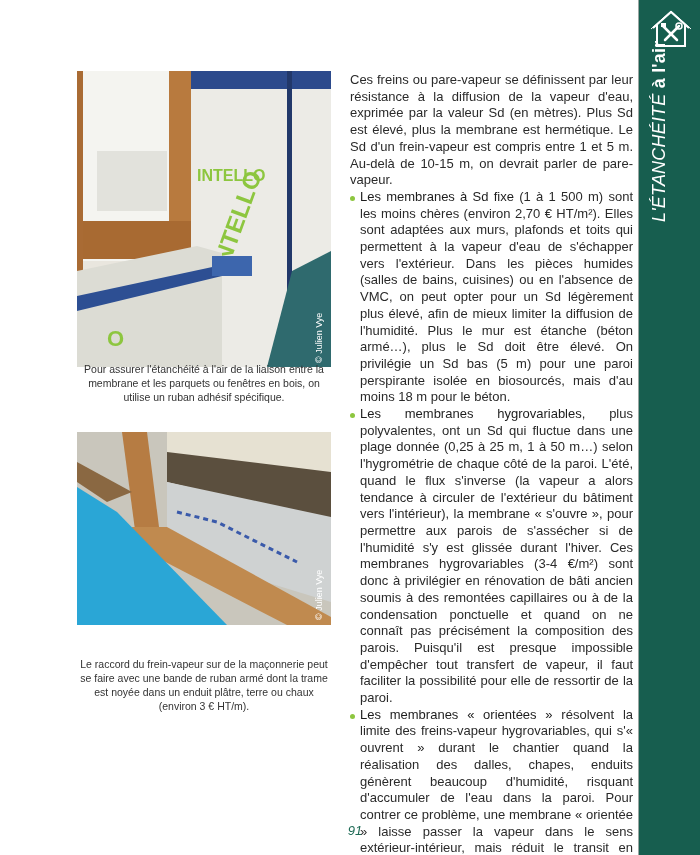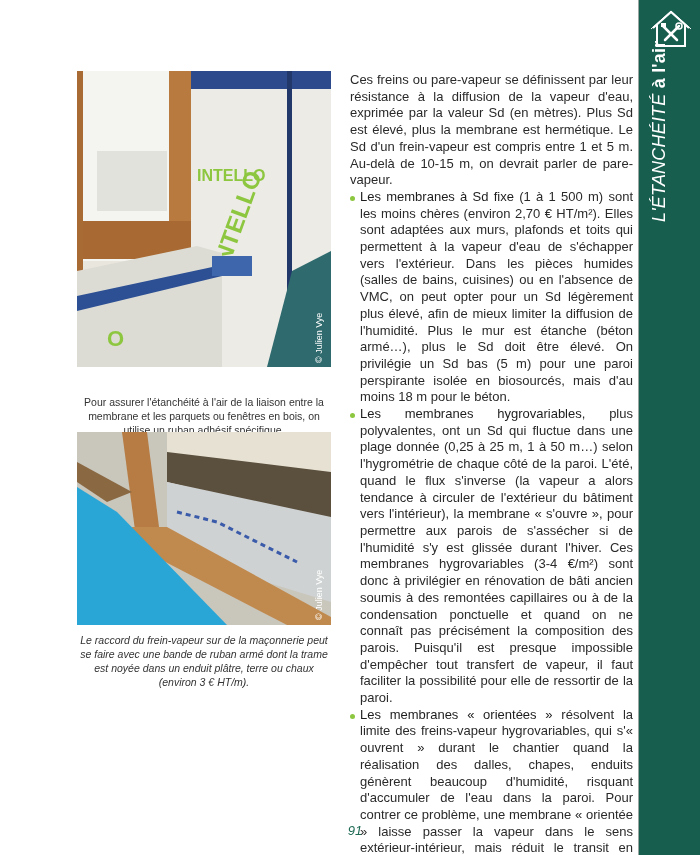--- a/index.html
+++ b/index.html
@@ -36,22 +36,22 @@
   .photo1 { top: 71px; height: 296px; }
   .photo2 { top: 432px; height: 193px; }
   .credit {
     position: absolute; color: #ffffff; font-size: 9px; white-space: nowrap;
     transform-origin: left top; transform: rotate(-90deg);
   }
   .caption {
     position: absolute; left: 77px; width: 254px; text-align: center;
     font-size: 10.5px; line-height: 14px; color: #333;
   }
-  .caption1 { top: 395px; }
-  .caption2 { top: 633px; font-style: italic; }
+  .caption1 { top: 362px; }
+  .caption2 { top: 657px; }
 
   .text-col {
     position: absolute; left: 350px; top: 72px; width: 283px;
     font-size: 13px; line-height: 16.7px; color: #2a2a2a;
     text-align: justify;
   }
   .text-col p { margin: 0; }
   .bullet { position: relative; padding-left: 10px; margin: 0; }
   .bullet .dot {
     position: absolute; left: 0; top: 7px; width: 5px; height: 5px;

